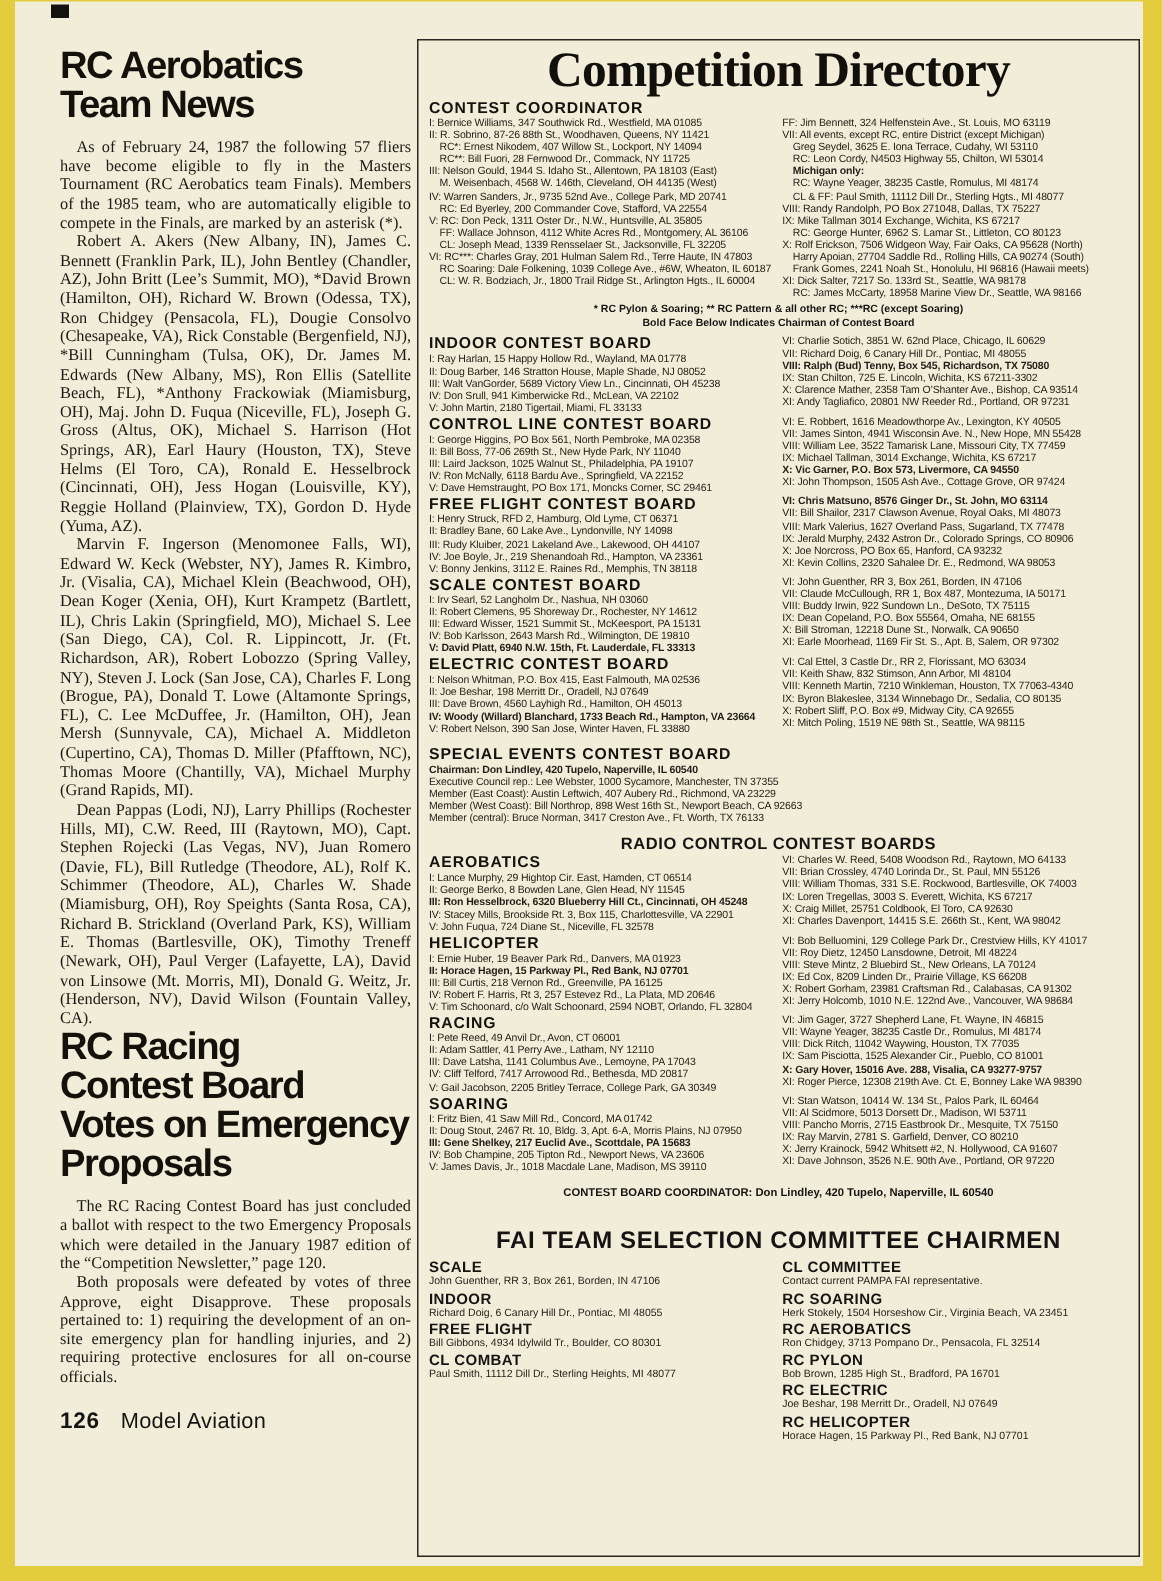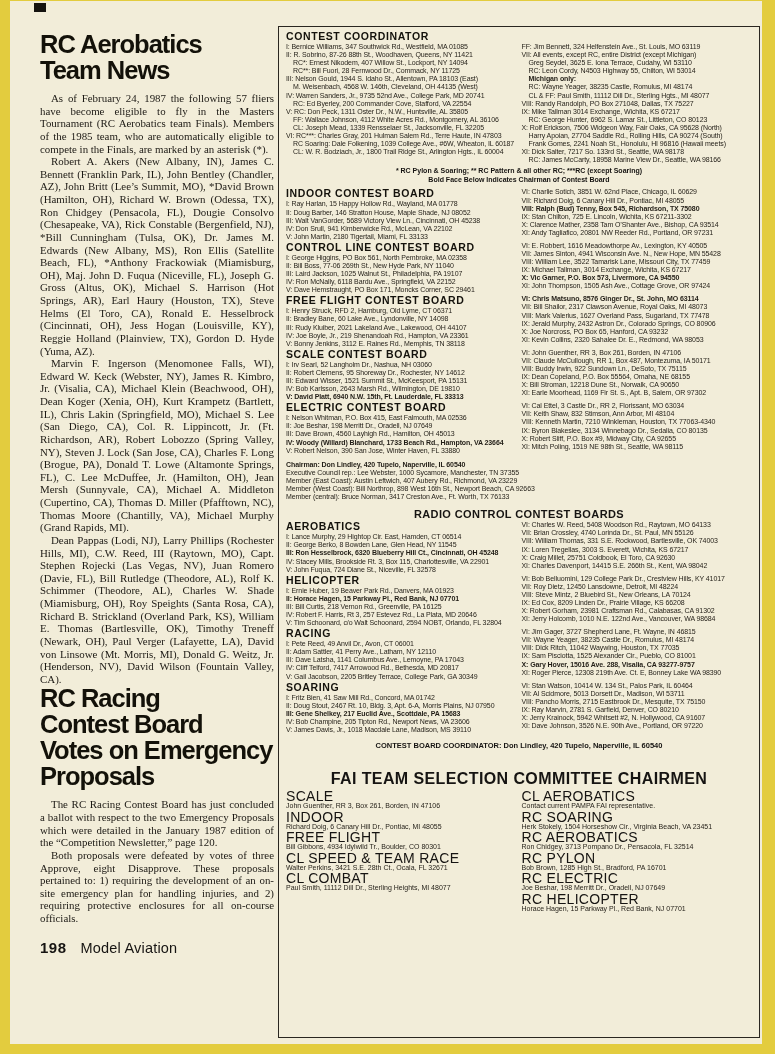--- a/index.html
+++ b/index.html
@@ -31,21 +31,21 @@
   .board { display:flex; gap:5px; margin-top:0; }
   .board > div { flex:1 1 0; min-width:0; }
   .board .rcol { padding-top:1px; }
   .special { margin-top:6px; }
   .center-h { text-align:center; font-weight:700; font-size:11px; letter-spacing:.4px; margin-top:7px; }
   .coord-line { text-align:center; font-weight:700; font-size:7.5px; margin-top:7px; }
   .fai-h2 { text-align:center; font-weight:700; font-size:16px; letter-spacing:.4px; margin-top:20px; margin-bottom:3px; }
   .fai-cols { display:flex; gap:5px; }
   .fai-cols > div { flex:1 1 0; min-width:0; }
   .fai-entry { margin-bottom:1px; }
-  .fai-hh { font-weight:400; font-size:14px; letter-spacing:.3px; line-height:11px; }
+  .fai-hh { font-weight:700; font-size:10px; letter-spacing:.3px; line-height:11px; }
   .fai-tt { font-size:7px; line-height:8.5px; color:#211d16; }
 </style>
 </head>
 <body>
 
 <div class="page">
   <div class="reg-mark"></div>
 
   <div class="left-col">
     <div class="art-title" style="white-space:pre-line">RC Aerobatics
@@ -62,26 +62,27 @@
 Contest Board
 Votes on Emergency
 Proposals</div>
       <div class="art-body">
         <p>The RC Racing Contest Board has just concluded a ballot with respect to the two Emergency Proposals which were detailed in the January 1987 edition of the “Competition Newsletter,” page 120.</p>
         <p>Both proposals were defeated by votes of three Approve, eight Disapprove. These proposals pertained to: 1) requiring the development of an on-site emergency plan for handling injuries, and 2) requiring protective enclosures for all on-course officials.</p>
       </div>
     </div>
 
     <div class="page-footer">
-      <span class="pf-num">198</span>
+      <span class="pf-num">126</span>
       <span class="pf-mag">Model Aviation</span>
     </div>
   </div>
 
   <div class="dir-box">
+    <div class="dir-title">Competition Directory</div>
 
     <div class="sec-h">CONTEST COORDINATOR</div>
     <div class="two-col">
       <div>
           <div class="ln">I: Bernice Williams, 347 Southwick Rd., Westfield, MA 01085</div>
           <div class="ln">II: R. Sobrino, 87-26 88th St., Woodhaven, Queens, NY 11421</div>
           <div class="ln ind">RC*: Ernest Nikodem, 407 Willow St., Lockport, NY 14094</div>
           <div class="ln ind">RC**: Bill Fuori, 28 Fernwood Dr., Commack, NY 11725</div>
           <div class="ln">III: Nelson Gould, 1944 S. Idaho St., Allentown, PA 18103 (East)</div>
           <div class="ln ind">M. Weisenbach, 4568 W. 146th, Cleveland, OH 44135 (West)</div>
@@ -213,20 +214,21 @@
           <div class="ln">VI: Cal Ettel, 3 Castle Dr., RR 2, Florissant, MO 63034</div>
           <div class="ln">VII: Keith Shaw, 832 Stimson, Ann Arbor, MI 48104</div>
           <div class="ln">VIII: Kenneth Martin, 7210 Winkleman, Houston, TX 77063-4340</div>
           <div class="ln">IX: Byron Blakeslee, 3134 Winnebago Dr., Sedalia, CO 80135</div>
           <div class="ln">X: Robert Sliff, P.O. Box #9, Midway City, CA 92655</div>
           <div class="ln">XI: Mitch Poling, 1519 NE 98th St., Seattle, WA 98115</div>
         </div>
     </div>
 
     <div class="special">
+      <div class="sec-h">SPECIAL EVENTS CONTEST BOARD</div>
       <div>
           <div class="ln bd">Chairman: Don Lindley, 420 Tupelo, Naperville, IL 60540</div>
           <div class="ln">Executive Council rep.: Lee Webster, 1000 Sycamore, Manchester, TN 37355</div>
           <div class="ln">Member (East Coast): Austin Leftwich, 407 Aubery Rd., Richmond, VA 23229</div>
           <div class="ln">Member (West Coast): Bill Northrop, 898 West 16th St., Newport Beach, CA 92663</div>
           <div class="ln">Member (central): Bruce Norman, 3417 Creston Ave., Ft. Worth, TX 76133</div>
         </div>
     </div>
 
     <div class="center-h">RADIO CONTROL CONTEST BOARDS</div>
@@ -323,31 +325,27 @@
           </div>
           <div class="fai-entry">
             <div class="fai-hh">INDOOR</div>
             <div class="fai-tt">Richard Doig, 6 Canary Hill Dr., Pontiac, MI 48055</div>
           </div>
           <div class="fai-entry">
             <div class="fai-hh">FREE FLIGHT</div>
             <div class="fai-tt">Bill Gibbons, 4934 Idylwild Tr., Boulder, CO 80301</div>
           </div>
           <div class="fai-entry">
-            <div class="fai-hh">CL SPEED &amp; TEAM RACE</div>
-            <div class="fai-tt">Walter Perkins, 3421 S.E. 28th Ct., Ocala, FL 32671</div>
-          </div>
-          <div class="fai-entry">
             <div class="fai-hh">CL COMBAT</div>
             <div class="fai-tt">Paul Smith, 11112 Dill Dr., Sterling Heights, MI 48077</div>
           </div>
         </div>
       <div>
           <div class="fai-entry">
-            <div class="fai-hh">CL AEROBATICS</div>
+            <div class="fai-hh">CL COMMITTEE</div>
             <div class="fai-tt">Contact current PAMPA FAI representative.</div>
           </div>
           <div class="fai-entry">
             <div class="fai-hh">RC SOARING</div>
             <div class="fai-tt">Herk Stokely, 1504 Horseshow Cir., Virginia Beach, VA 23451</div>
           </div>
           <div class="fai-entry">
             <div class="fai-hh">RC AEROBATICS</div>
             <div class="fai-tt">Ron Chidgey, 3713 Pompano Dr., Pensacola, FL 32514</div>
           </div>

